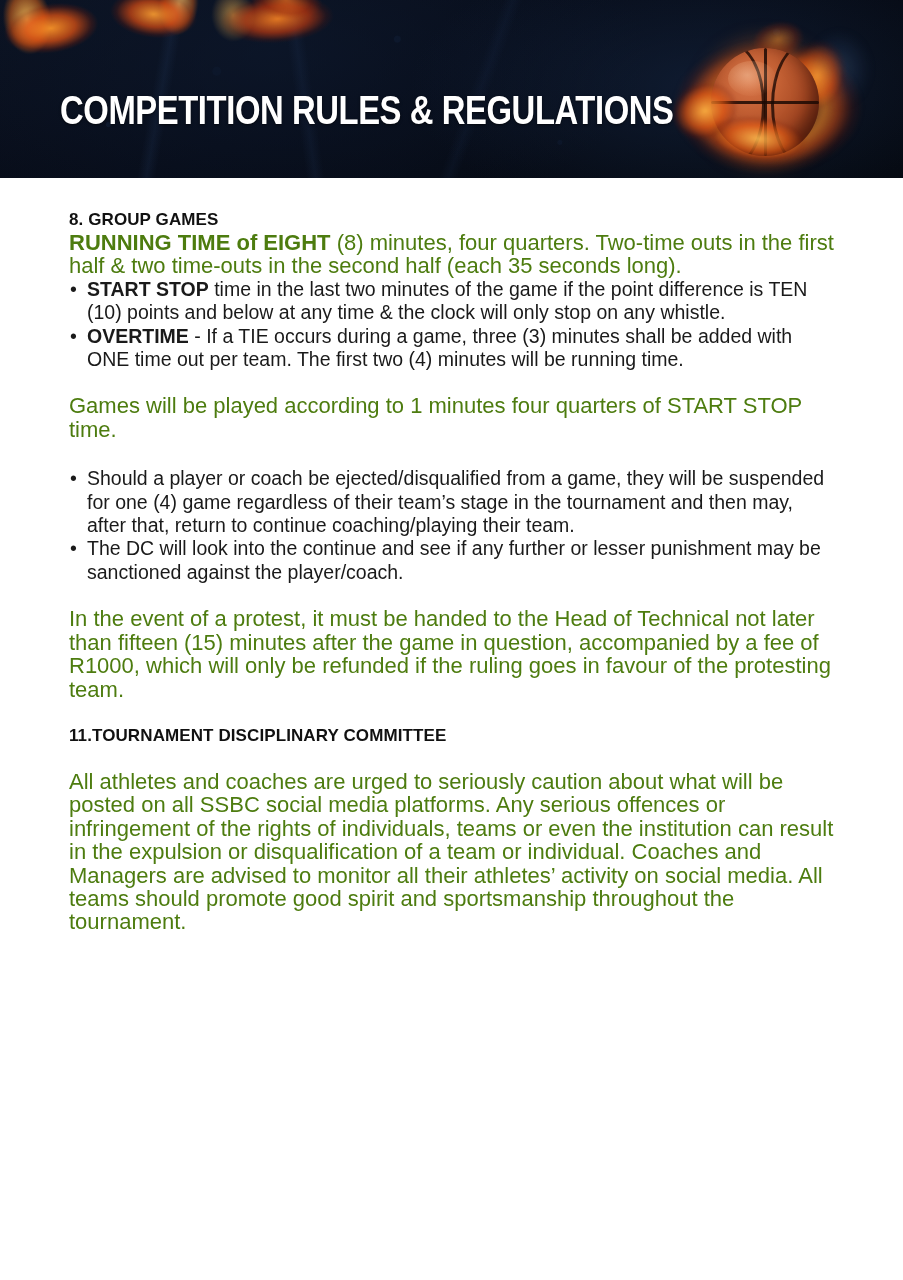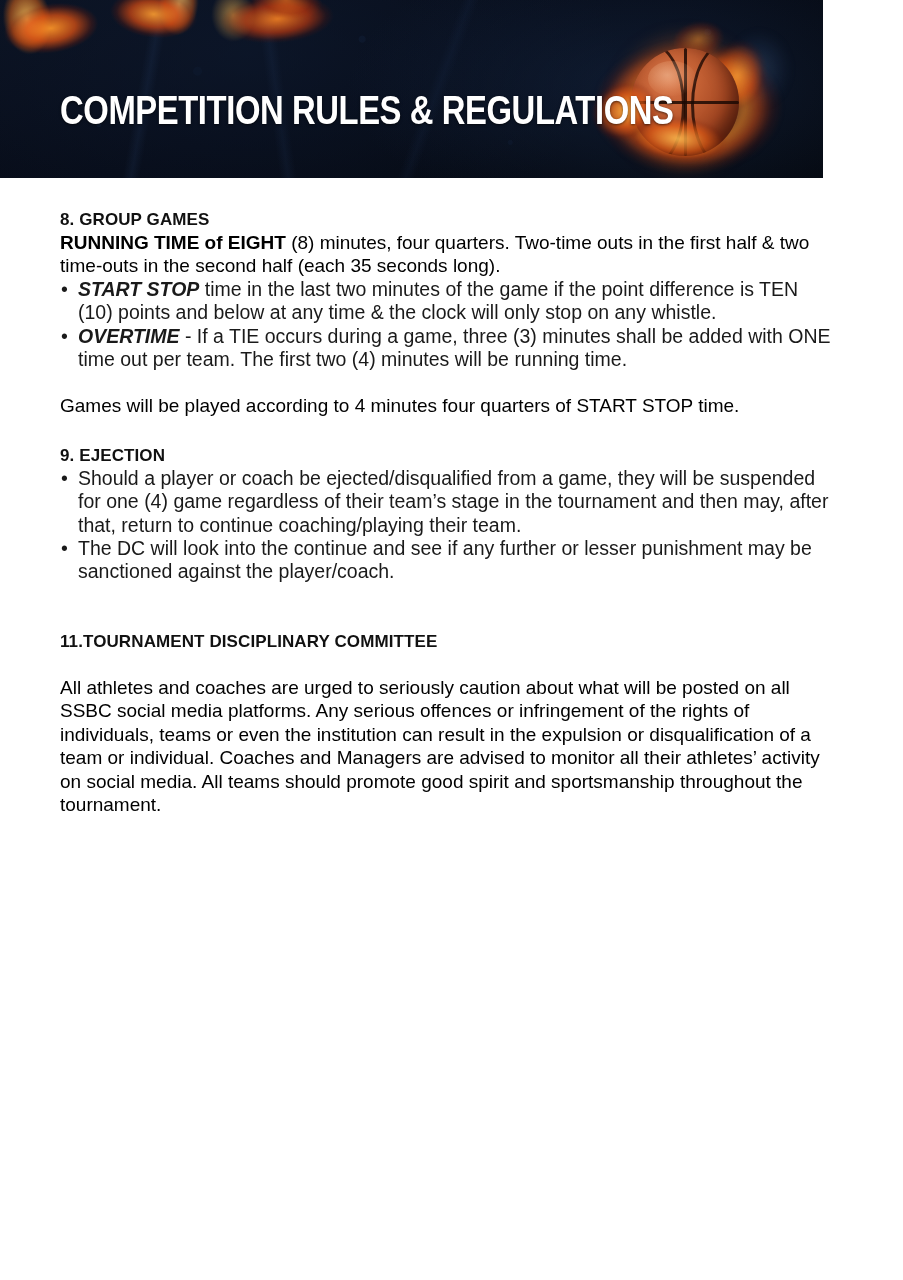--- a/index.html
+++ b/index.html
@@ -11,21 +11,21 @@
     width: 903px;
     height: 1280px;
     font-family: "Liberation Sans", sans-serif;
     color: #1a1a1a;
     overflow: hidden;
   }
 
   
   .banner {
     position: relative;
-    width: 823px;
+    width: 903px;
     height: 178px;
     overflow: hidden;
     background: #070c18;
     background-image:
       radial-gradient(ellipse 420px 200px at 78% 48%, rgba(22,40,70,0.55) 0%, rgba(8,14,26,0) 70%),
       radial-gradient(ellipse 520px 260px at 30% 30%, rgba(14,26,48,0.6) 0%, rgba(7,12,24,0) 72%),
       linear-gradient(160deg, #0b1221 0%, #070c18 45%, #050910 100%);
   }
   
   .banner-texture {
@@ -194,57 +194,57 @@
     color: #ffffff;
     transform: scaleX(0.82);
     transform-origin: left center;
     white-space: nowrap;
     text-shadow: 0 1px 3px rgba(0,0,0,0.6);
   }
 
   
   .content {
     padding: 30px 68px 0 60px;
+    margin-left: 9px;
   }
   .section { margin: 0; }
 
   .heading {
     font-size: 17px;
     line-height: 23px;
     font-weight: bold;
     letter-spacing: 0.1px;
     margin: 0;
     color: #111;
   }
   .para {
-    font-size: 19px;
+    font-size: 22px;
     line-height: 23.4px;
     font-weight: normal;
     margin: 0;
-    color: #000000;
+    color: #4d7c0f;
   }
   .para .lead {
     font-weight: 600;
   }
   .bullet {
     position: relative;
     font-size: 19.5px;
     line-height: 23.4px;
     margin: 0;
     padding-left: 18px;
     color: #1a1a1a;
   }
   .bullet .dot {
     position: absolute;
     left: 1px;
     top: 0;
   }
   .bullet .lead {
     font-weight: bold;
-    font-style: italic;
   }
   .gap-md { height: 23px; }
   .gap-lg { height: 26px; }
 </style>
 </head>
 <body>
 
 <header class="banner">
   <div class="banner-texture"></div>
   <div class="banner-streaks"></div>
@@ -278,34 +278,34 @@
   <section class="section">
     <div class="heading">8. GROUP GAMES</div>
     <p class="para"><span class="lead">RUNNING TIME of EIGHT</span><span> (8) minutes, four quarters. Two-time outs in the first half &amp; two time-outs in the second half (each 35 seconds long).</span></p>
     <p class="bullet"><span class="dot">•</span><span class="lead">START STOP</span><span> time in the last two minutes of the game if the point difference is TEN (10) points and below at any time &amp; the clock will only stop on any whistle.</span></p>
     <p class="bullet"><span class="dot">•</span><span class="lead">OVERTIME</span><span> - If a TIE occurs during a game, three (3) minutes shall be added with ONE time out per team. The first two (4) minutes will be running time.</span></p>
   </section>
 
   <div class="gap-md"></div>
 
   <section class="section">
-    <p class="para">Games will be played according to 4 minutes four quarters of START STOP time.</p>
+    <p class="para">Games will be played according to 1 minutes four quarters of START STOP time.</p>
   </section>
 
   <div class="gap-lg"></div>
 
   <section class="section">
-    <div class="heading">9. EJECTION</div>
     <p class="bullet"><span class="dot">•</span><span>Should a player or coach be ejected/disqualified from a game, they will be suspended for one (4) game regardless of their team’s stage in the tournament and then may, after that, return to continue coaching/playing their team.</span></p>
     <p class="bullet"><span class="dot">•</span><span>The DC will look into the continue and see if any further or lesser punishment may be sanctioned against the player/coach.</span></p>
   </section>
 
   <div class="gap-md"></div>
 
   <section class="section">
+    <p class="para">In the event of a protest, it must be handed to the Head of Technical not later than fifteen (15) minutes after the game in question, accompanied by a fee of R1000, which will only be refunded if the ruling goes in favour of the protesting team.</p>
   </section>
 
   <div class="gap-md"></div>
 
   <section class="section">
     <div class="heading">11.TOURNAMENT DISCIPLINARY COMMITTEE</div>
   </section>
 
   <div class="gap-md"></div>
 

